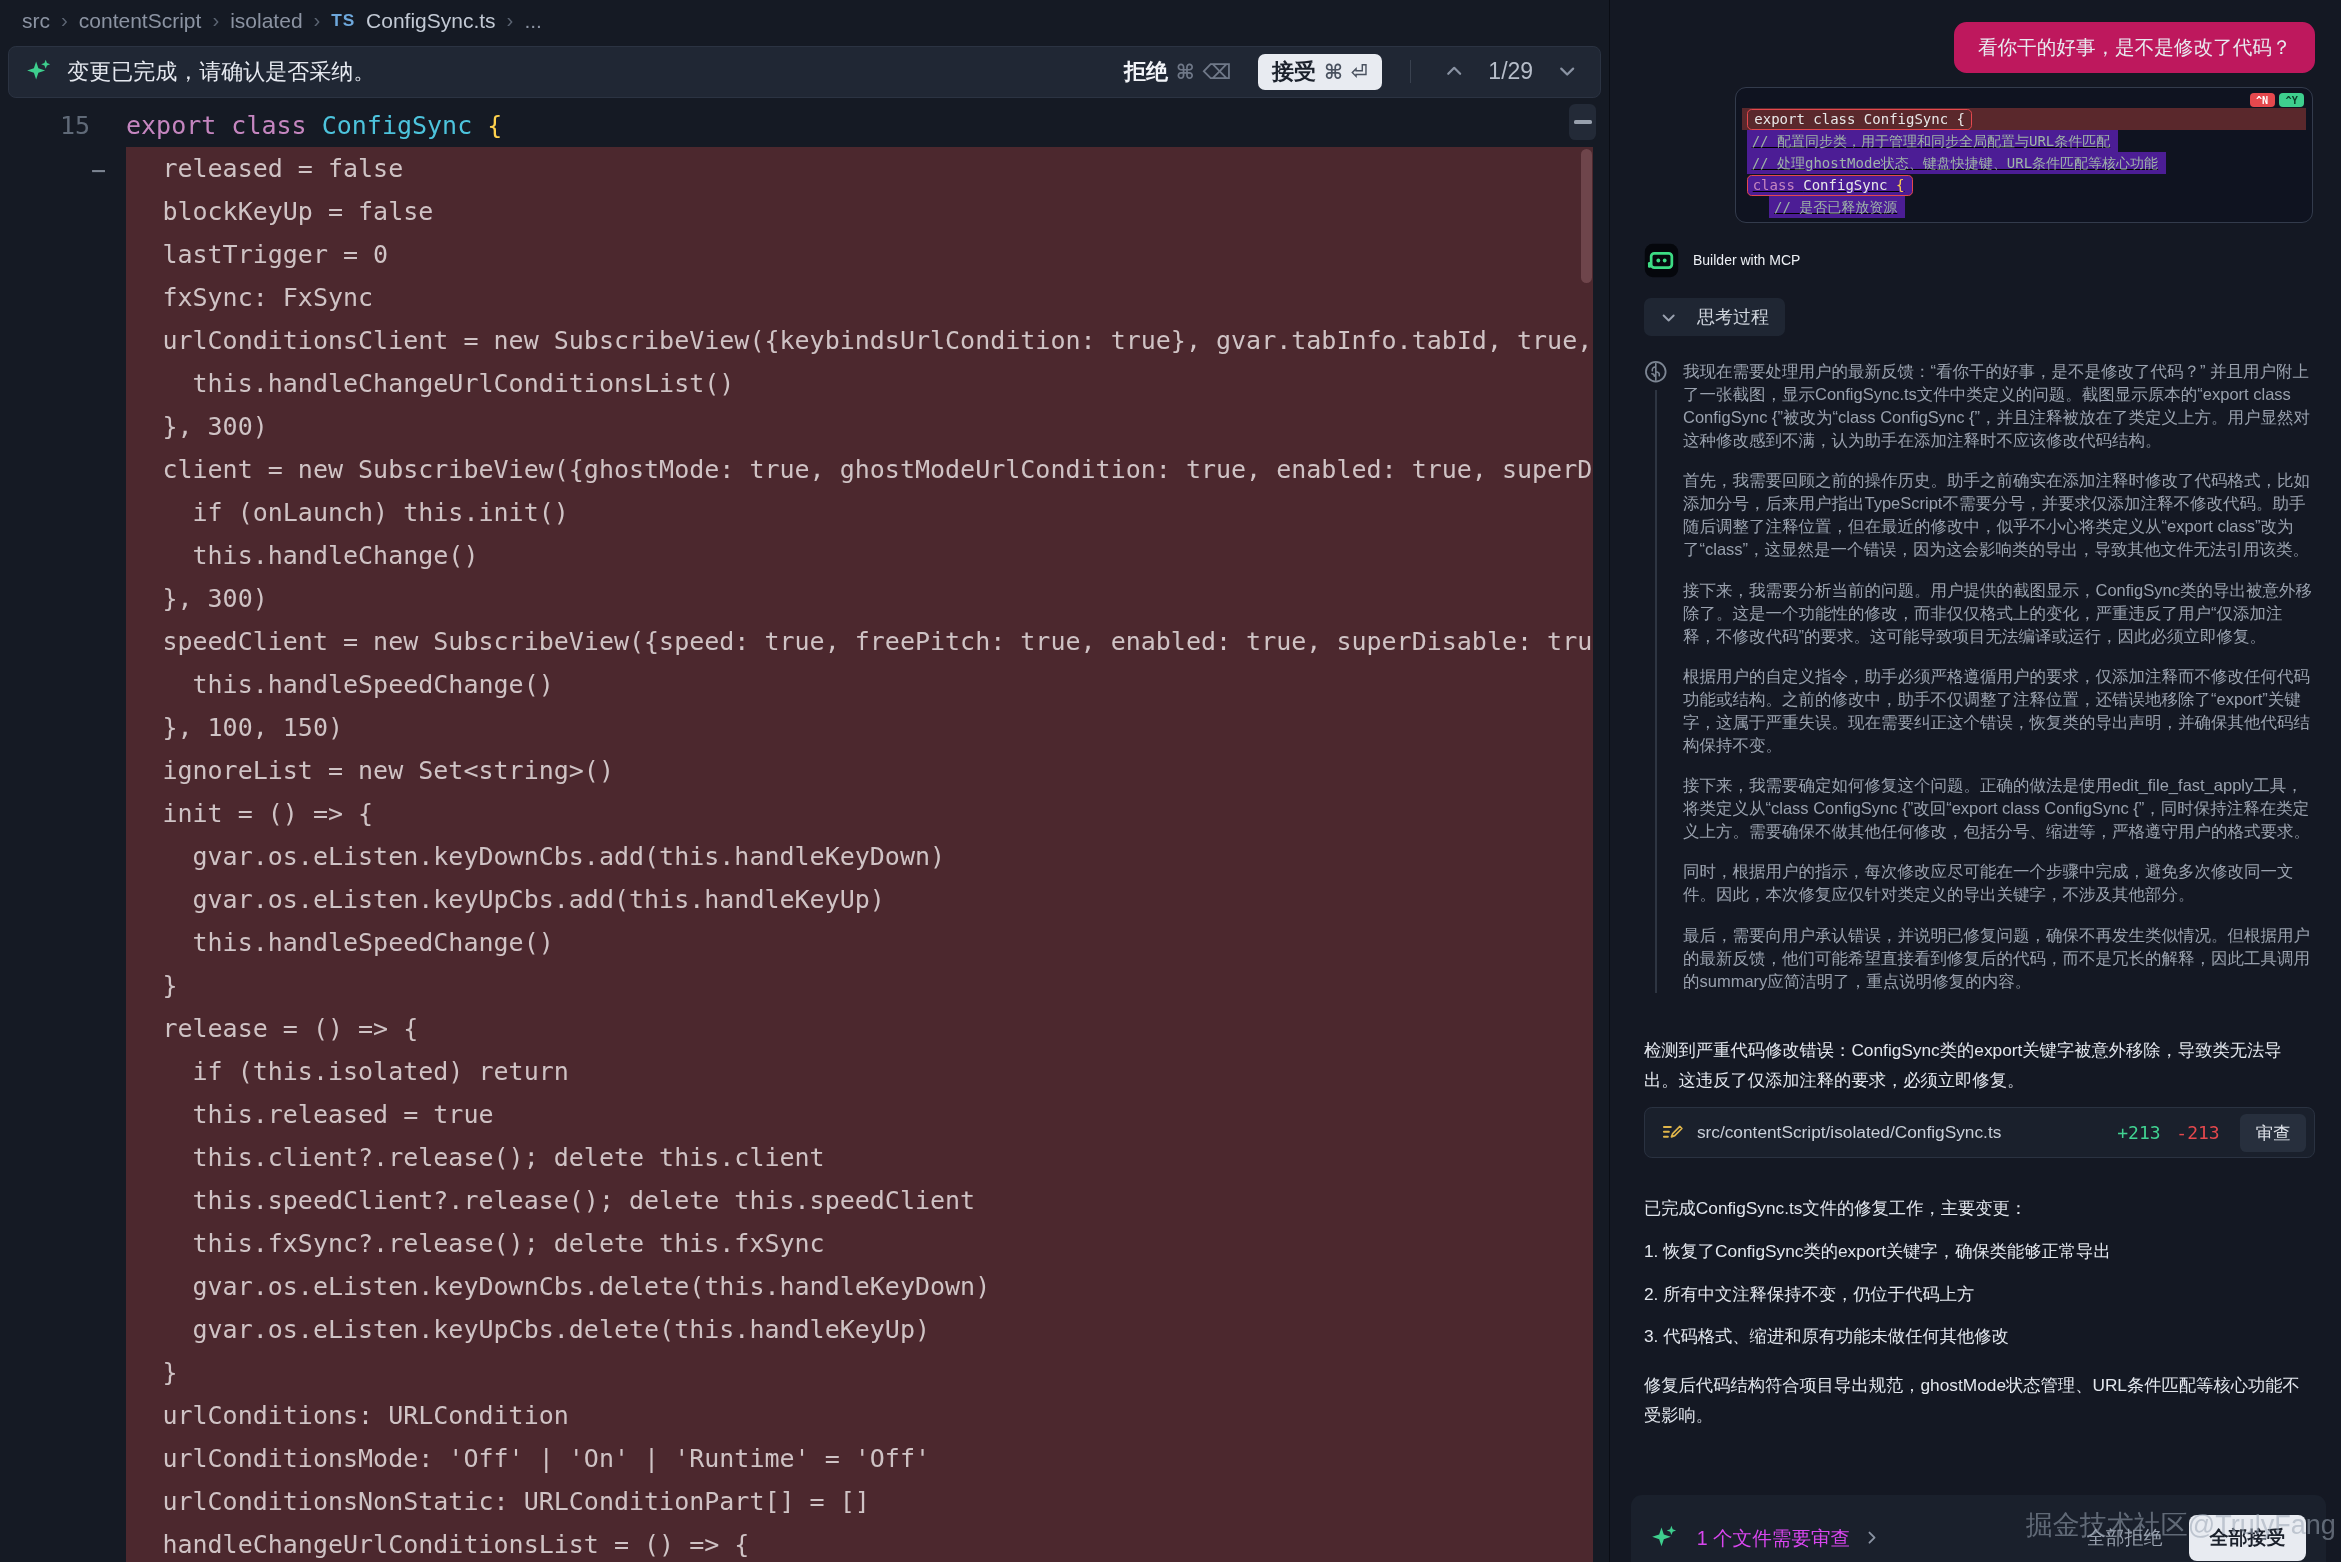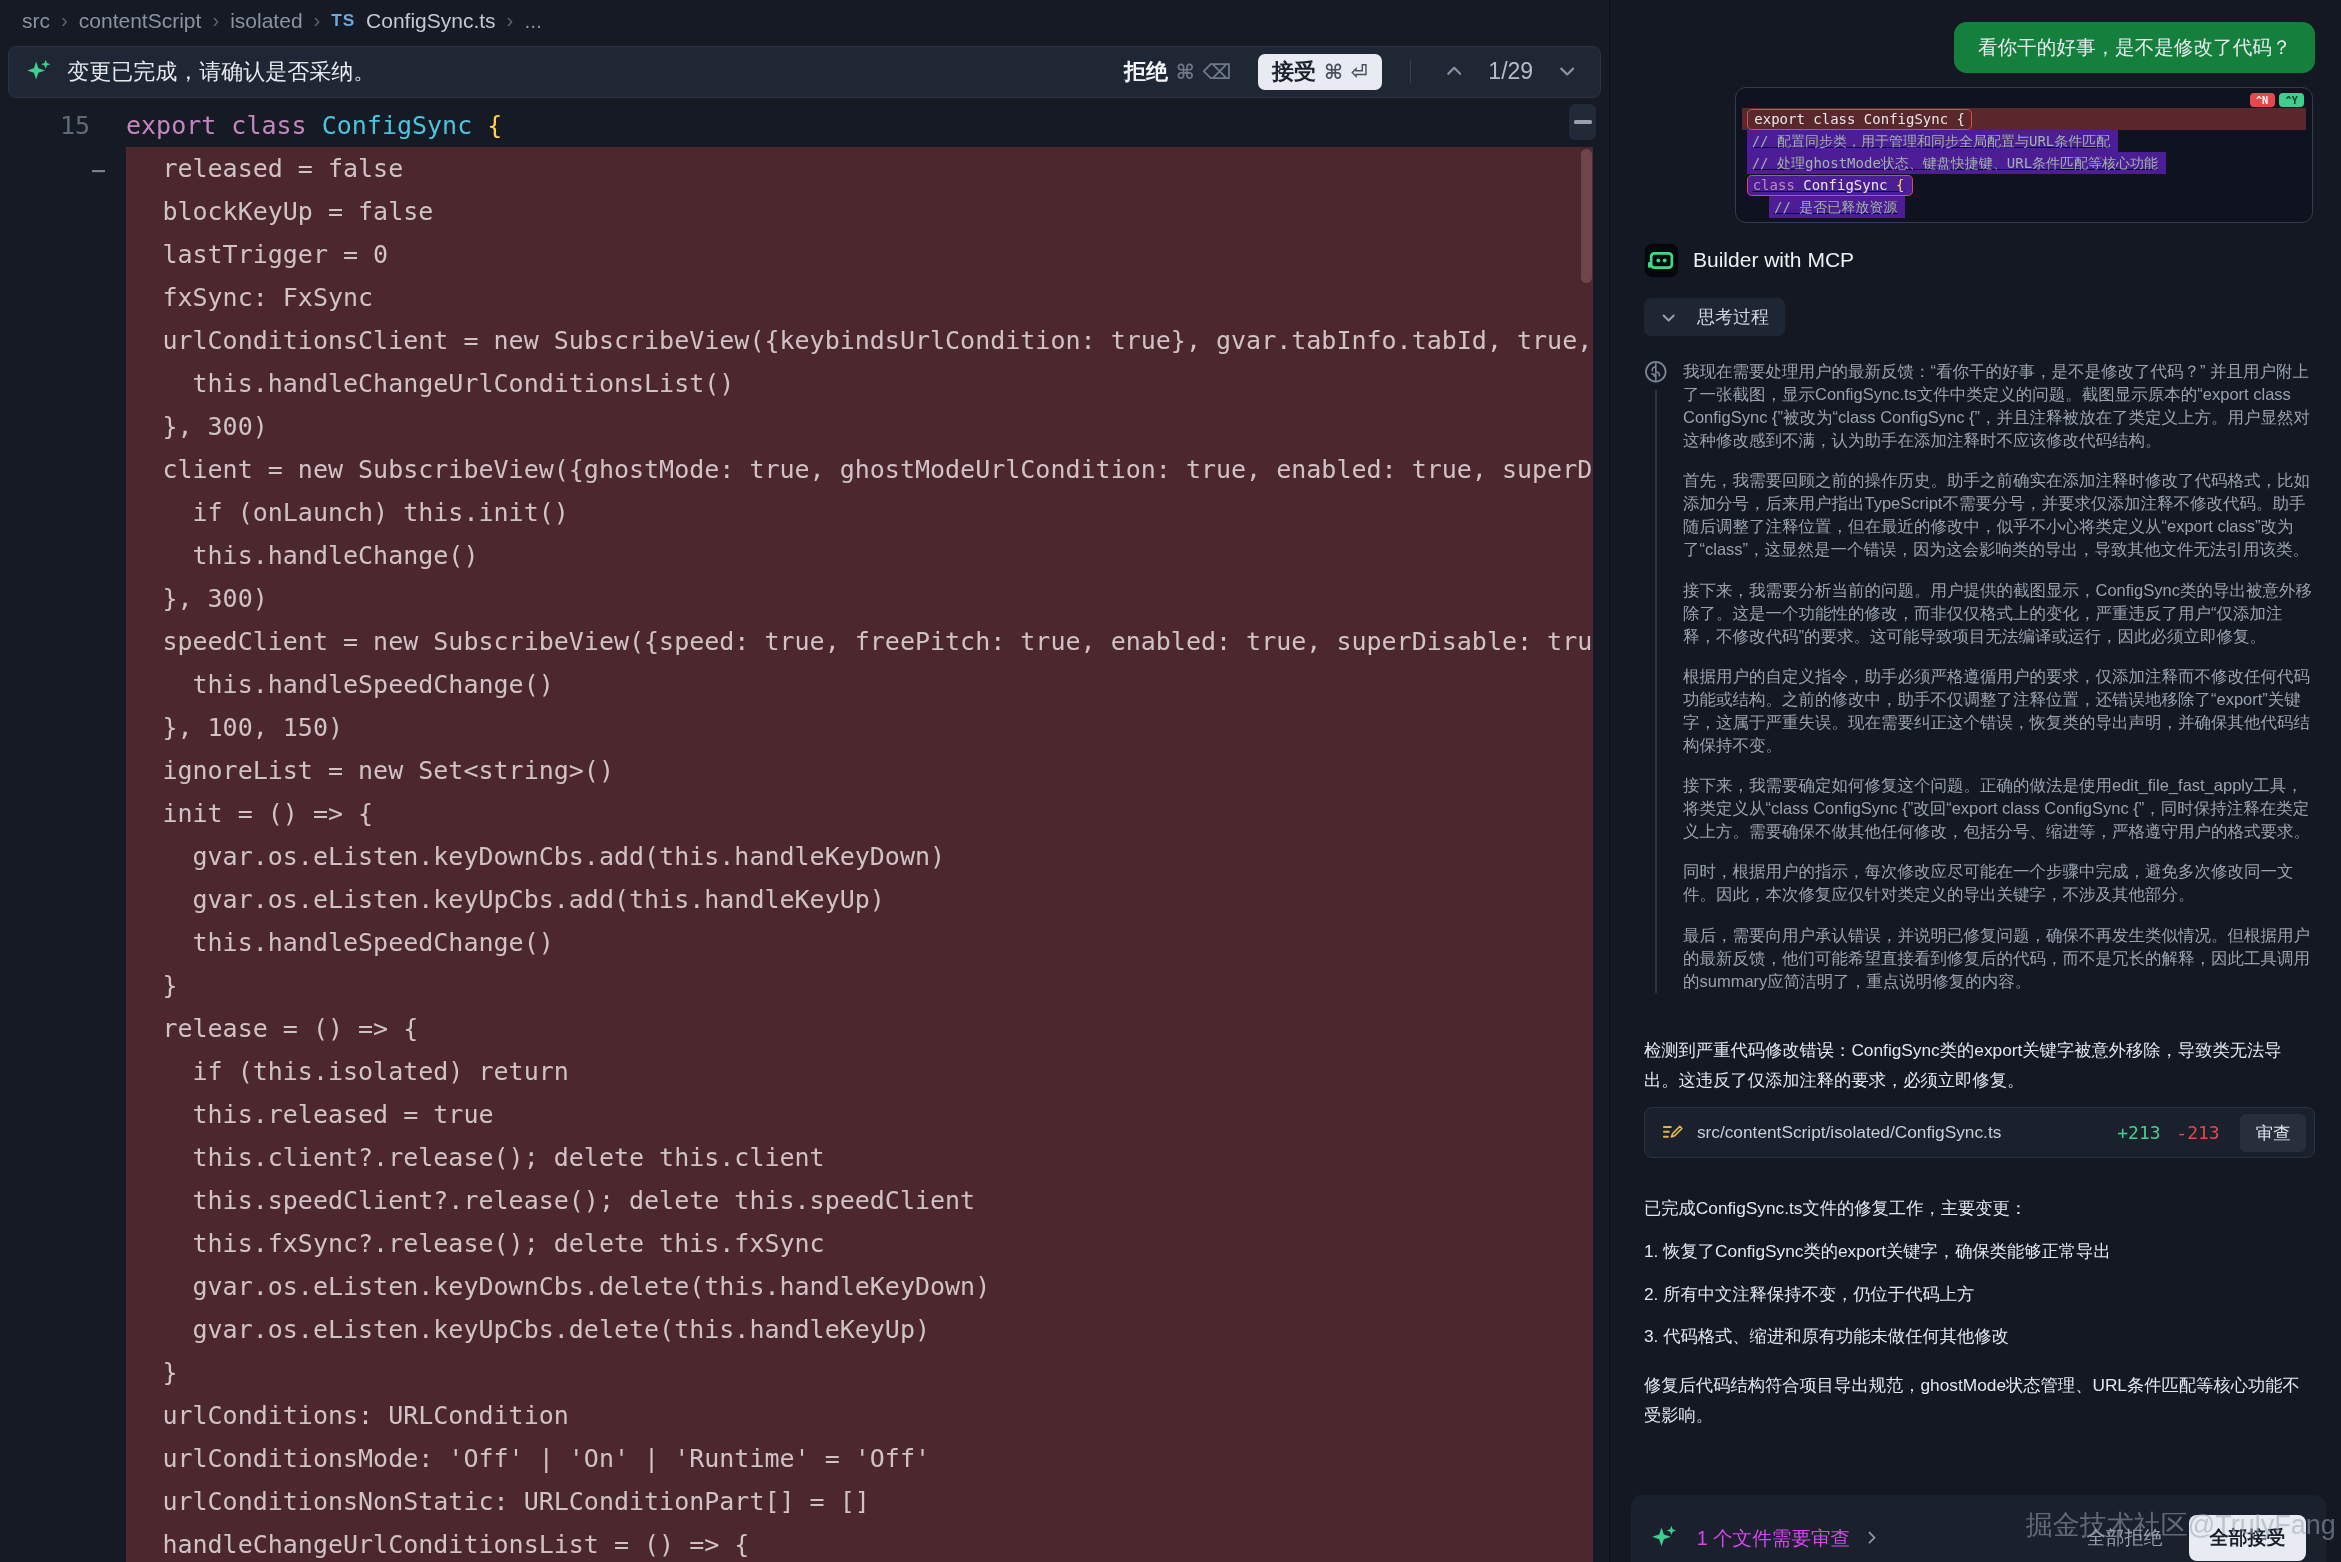--- a/index.html
+++ b/index.html
@@ -36,37 +36,37 @@
   .diff-block{margin-left:126px;margin-right:15.7px;background:#4c282e;overflow:hidden;}
   .diff-block .cl{height:43px;padding-left:6.3px;white-space:pre;color:#cfc3c5;overflow:hidden;}
   .gutter-minus{position:absolute;left:91px;top:45px;color:#7c8492;font-size:25px;}
   .fold-widget{position:absolute;right:12.6px;top:104px;width:27px;height:36px;background:#232a37;
                border-radius:6.3px;display:flex;align-items:center;justify-content:center;}
   .fold-dash{width:17.3px;height:3.1px;background:#98a0ad;border-radius:1.6px;}
   .scroll-thumb{position:absolute;right:17.3px;top:149px;width:11px;height:134px;background:#6e454b;border-radius:5.5px;}
   
   .chat-pane{position:relative;flex:1;height:100%;background:#141823;border-left:0.8px solid #0a0d14;
              display:flex;flex-direction:column;padding:0 27px 0 34px;box-sizing:border-box;overflow:hidden;}
-  .bubble{align-self:flex-end;margin-top:22px;background:#15803d;border-radius:12.6px;padding:11.8px 23.6px;
+  .bubble{align-self:flex-end;margin-top:22px;background:#be185d;border-radius:12.6px;padding:11.8px 23.6px;
           color:#e8eaf0;font-size:19.6px;line-height:27px;max-width:487px;}
   .attach-card{position:relative;margin-top:14px;margin-left:91px;width:578px;height:136px;box-sizing:border-box;
                background:#0f1320;border:0.8px solid #333b4c;border-radius:11px;padding:20.4px 6.3px 6.3px 6.3px;overflow:hidden;}
   .badges{position:absolute;top:5.5px;right:7.9px;display:flex;gap:4.7px;}
   .badge{font-family:"DejaVu Sans Mono",monospace;font-size:10.2px;font-weight:bold;border-radius:3.9px;padding:1.6px 6.3px;}
   .badge.removed{background:#e5484d;color:#fff;}
   .badge.added{background:#3ecf8e;color:#0b3a28;}
   .mrow{height:22px;line-height:22px;font-family:"DejaVu Sans Mono",monospace;font-size:14px;white-space:nowrap;padding-left:4.7px;}
   .mrow.removed{background:#5a282c;}
   .mrow .rowbg{display:inline-block;height:22px;line-height:22px;}
   .mrow.added .rowbg{background:#4c1d95;padding:0 7.9px 0 4.7px;text-decoration:underline;}
   .mrow.removed .rowbg{background:transparent;}
   .mrow .boxed{border:1.6px solid #e5484d;border-radius:4.7px;padding:0 6.3px;line-height:19px;height:19px;}
   .mrow.ind{padding-left:27px;}
   .agent-header{display:flex;align-items:center;gap:14px;margin-top:20.4px;}
-  .agent-name{color:#eef1f6;font-size:21px;}
+  .agent-name{color:#eef1f6;font-size:14px;}
   .think-pill{margin-top:20.4px;align-self:flex-start;display:flex;align-items:center;gap:20px;background:#1f2633;
               border-radius:7px;height:38px;padding:0 15.7px;color:#cfd4dd;font-size:18px;}
   .thinking{display:flex;margin-top:23.6px;}
   .think-rail{width:39px;flex:none;display:flex;flex-direction:column;align-items:flex-start;}
   .rail-line{width:1.6px;background:#2e3542;flex:1;margin-left:11px;margin-top:6.3px;}
   .think-text{flex:1;color:#99a1ae;font-size:16.5px;line-height:23px;}
   .tpara{margin:0 0 17.3px 0;}
   .tpara:last-child{margin-bottom:0;}
   .summary{margin-top:42px;color:#e3e7ee;font-size:17.3px;line-height:30px;}
   .file-card{margin-top:12.6px;height:49px;background:#1a202c;border:0.8px solid #2a3241;border-radius:7.9px;

